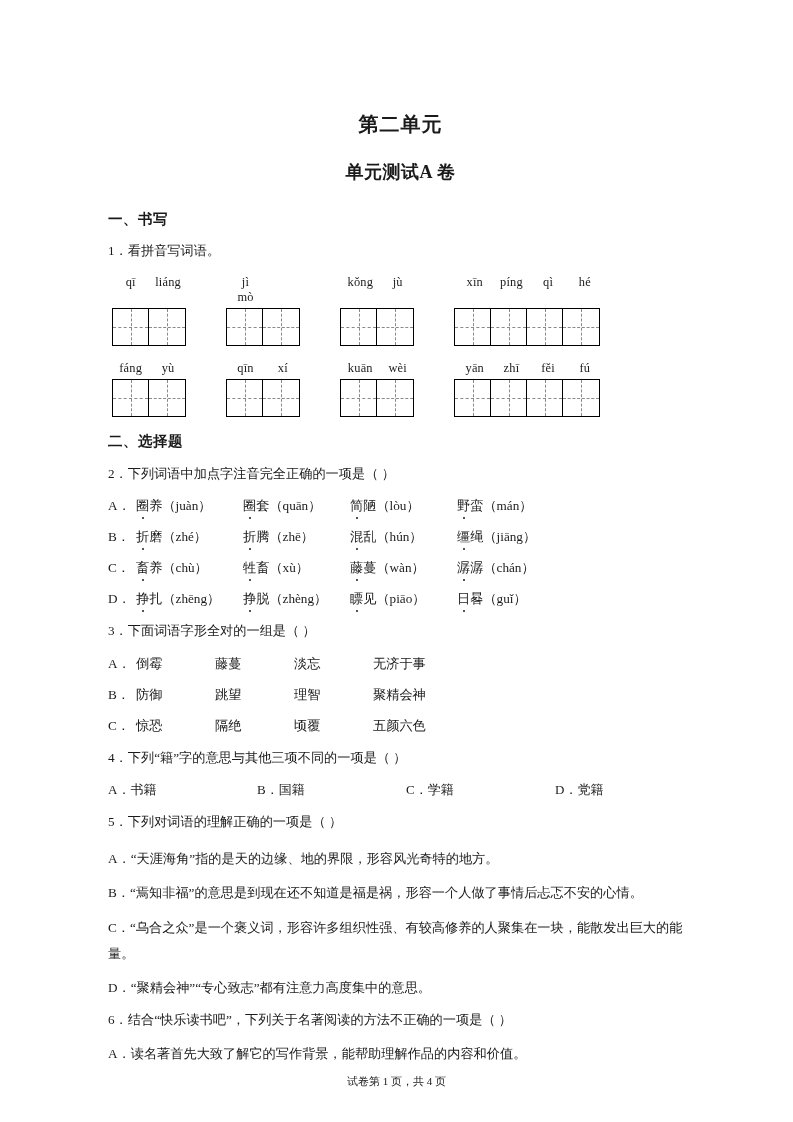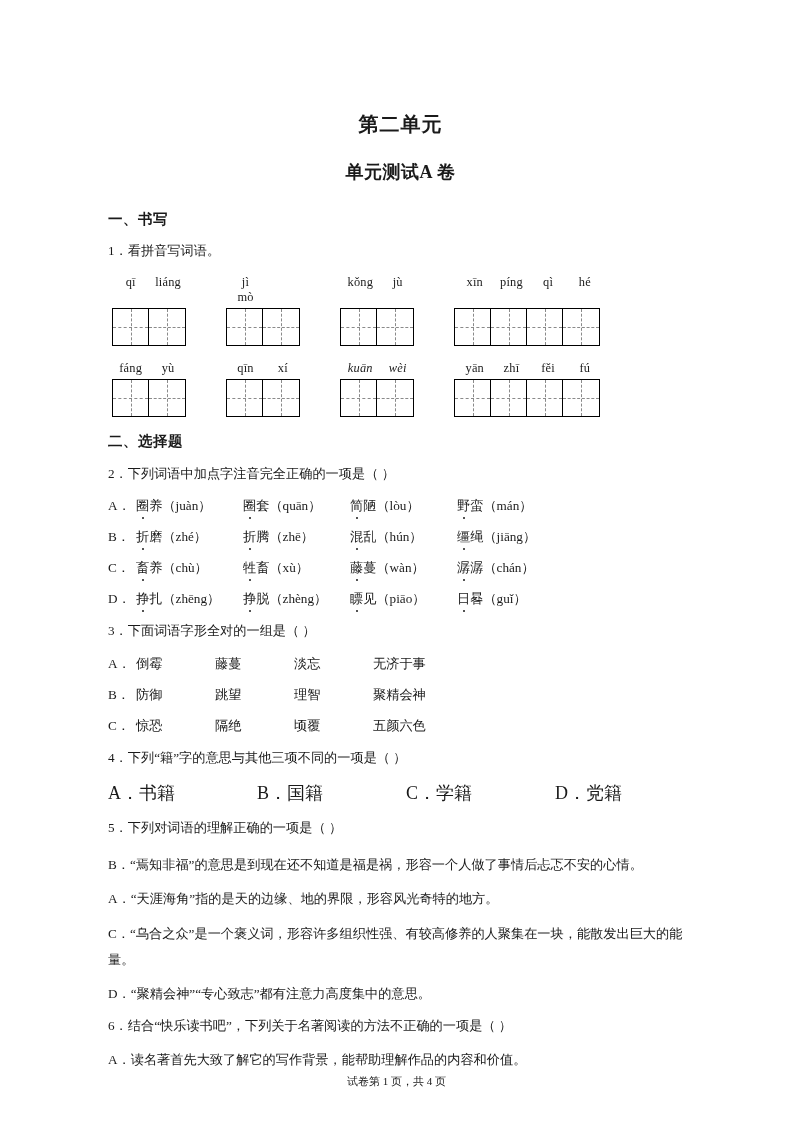--- a/index.html
+++ b/index.html
@@ -89,21 +89,21 @@
     flex: none;
     white-space: nowrap;
   }
   
   .q2 .opt-cell { width: 107px; }
   .q2 .opt-cell:last-child { width: auto; }
   
   .q3 .opt-cell { width: 79px; }
   .q3 .opt-cell:last-child { width: auto; }
   
-  .q4 { display: flex; font-size: 18px; margin: 0 0 13px 0; }
+  .q4 { display: flex; font-size: 13px; margin: 0 0 13px 0; }
   .q4 .q4-item { width: 149px; flex: none; white-space: nowrap; }
   .q4 .q4-item:last-child { width: auto; }
 
   
   .dotchar {
     position: relative;
     display: inline-block;
   }
   .dotchar::after {
     content: "";
@@ -241,21 +241,21 @@
           </div>
           <div class="pinyin-row">
             <div class="pinyin-group" style="width: 74.8px; margin-right: 40px;">
               <span class="pinyin-syl" style="width: 37.4px;">fáng</span>
               <span class="pinyin-syl" style="width: 37.4px;">yù</span>
             </div>
             <div class="pinyin-group" style="width: 74.8px; margin-right: 40px;">
               <span class="pinyin-syl" style="width: 37.4px;">qīn</span>
               <span class="pinyin-syl" style="width: 37.4px;">xí</span>
             </div>
-            <div class="pinyin-group" style="width: 74.8px; margin-right: 40px; font-style: italic;">
+            <div class="pinyin-group" style="width: 74.8px; margin-right: 40px;">
               <span class="pinyin-syl" style="width: 37.4px;">kuān</span>
               <span class="pinyin-syl" style="width: 37.4px;">wèi</span>
             </div>
             <div class="pinyin-group" style="width: 146.8px;">
               <span class="pinyin-syl" style="width: 36.7px;">yān</span>
               <span class="pinyin-syl" style="width: 36.7px;">zhī</span>
               <span class="pinyin-syl" style="width: 36.7px;">fěi</span>
               <span class="pinyin-syl" style="width: 36.7px;">fú</span>
             </div>
           </div>
@@ -343,22 +343,22 @@
 
     <div class="q-stem">4．下列“籍”字的意思与其他三项不同的一项是（  ）</div>
     <div class="q4" id="q4-options">
         <span class="q4-item">A．书籍</span>
         <span class="q4-item">B．国籍</span>
         <span class="q4-item">C．学籍</span>
         <span class="q4-item">D．党籍</span>
       </div>
 
     <div class="q-stem">5．下列对词语的理解正确的一项是（  ）</div>
+    <div class="q-option wrap">A．“天涯海角”指的是天的边缘、地的界限，形容风光奇特的地方。</div>
     <div class="q-option wrap">B．“焉知非福”的意思是到现在还不知道是福是祸，形容一个人做了事情后忐忑不安的心情。</div>
-    <div class="q-option wrap">A．“天涯海角”指的是天的边缘、地的界限，形容风光奇特的地方。</div>
     <div class="q-option wrap">C．“乌合之众”是一个褒义词，形容许多组织性强、有较高修养的人聚集在一块，能散发出巨大的能量。</div>
     <div class="q-option wrap">D．“聚精会神”“专心致志”都有注意力高度集中的意思。</div>
 
     <div class="q-stem">6．结合“快乐读书吧”，下列关于名著阅读的方法不正确的一项是（      ）</div>
     <div class="q-option">A．读名著首先大致了解它的写作背景，能帮助理解作品的内容和价值。</div>
 
   </div>
 
   <div class="footer">试卷第 1 页，共 4 页</div>
 </div>

